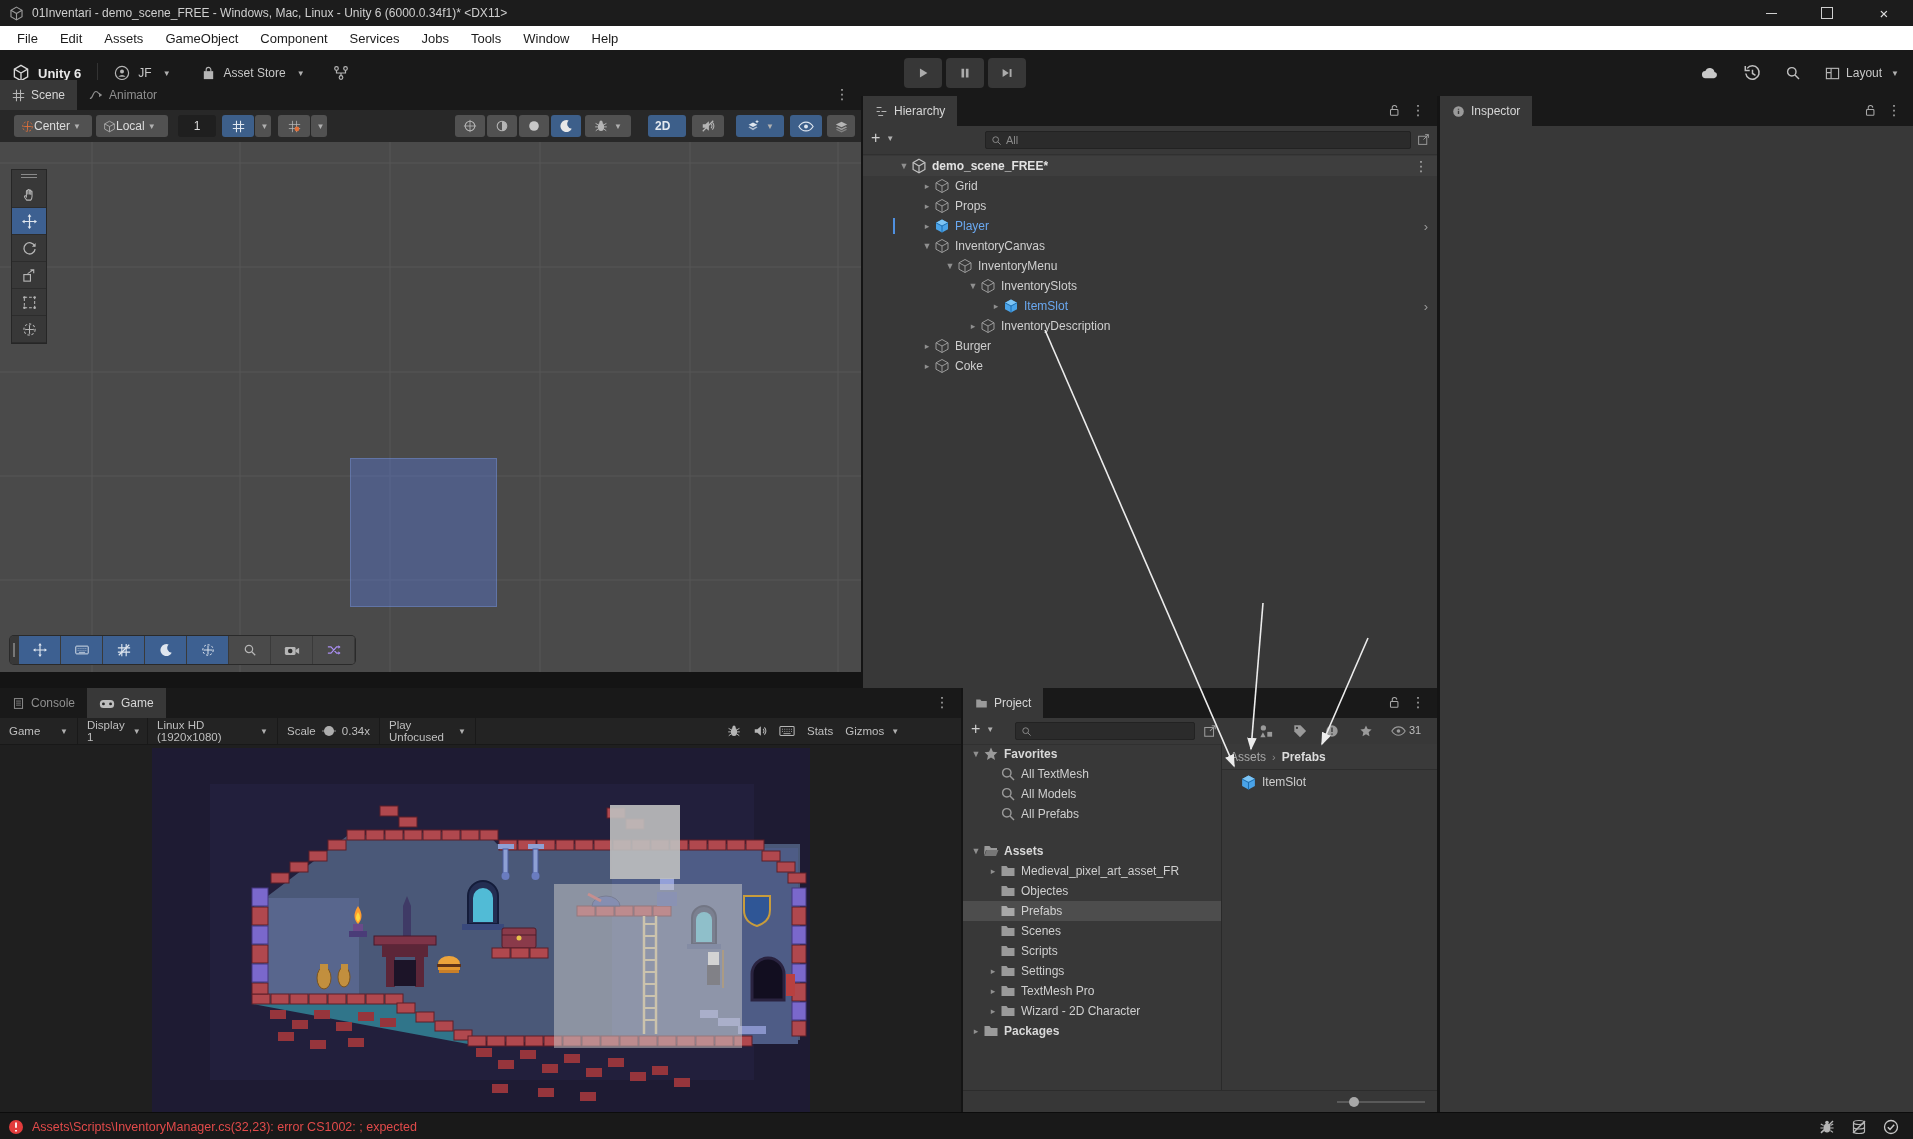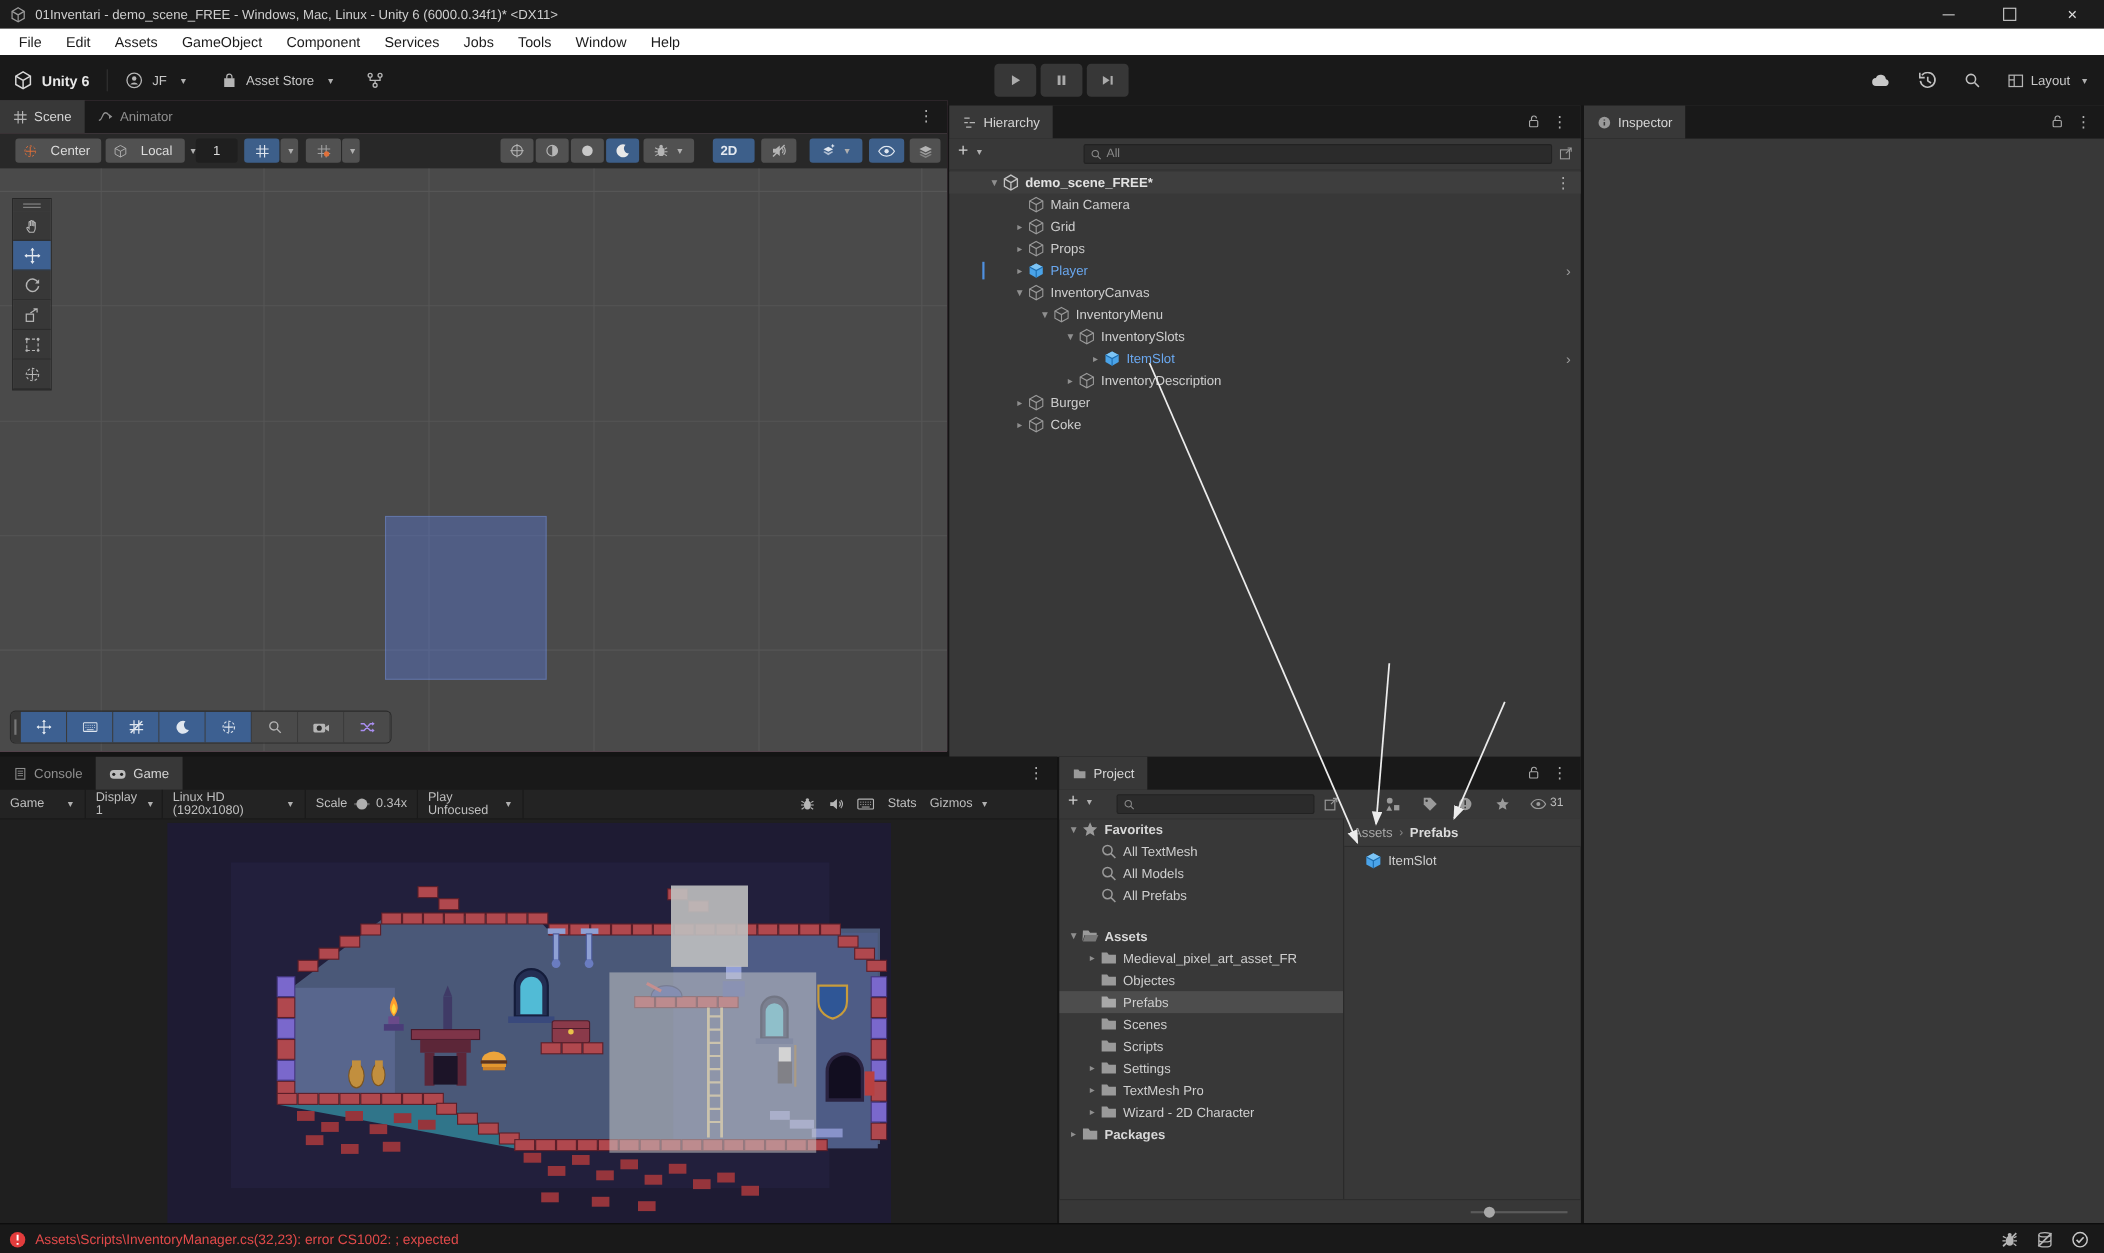--- a/index.html
+++ b/index.html
@@ -7,21 +7,21 @@
   .abs{position:absolute}
   svg.ic{display:block;flex:none;color:#b5b5b5}
   .dd{font-size:8px;color:#b0b0b0;margin-left:3px}
   
   .tabs{position:absolute;left:0;right:0;top:0;height:30px;background:#191919;display:flex;align-items:stretch}
   .tab{display:flex;align-items:center;gap:6px;padding:0 12px;font-size:12px;color:#8f8f8f}
   .tab.on{background:#383838;color:#d6d6d6}
   .hdr-ico{position:absolute;top:7px;display:flex;gap:10px;align-items:center}
   .kebab{color:#b0b0b0;font-size:14px;line-height:1}
   
-  .chip{position:absolute;top:5px;height:22px;background:#515151;border-radius:3px;display:flex;align-items:center;gap:12px;padding:0 7px;font-size:12px;color:#dcdcdc;box-sizing:border-box}
+  .chip{position:absolute;top:5px;height:22px;background:#515151;border-radius:3px;display:flex;align-items:center;gap:0;padding:0 7px;font-size:12px;color:#dcdcdc;box-sizing:border-box}
   .chip.dark{background:#1f1f1f;justify-content:center}
   .chip.blue{background:#3d5f8a}
   
   .hrow{height:20px;display:flex;align-items:center;font-size:12px;color:#cfcfcf;position:relative}
   .arr{width:14px;text-align:center;font-size:9px;color:#8f8f8f;flex:none}
   .ric{width:16px;height:16px;margin-right:5px;flex:none}
   .blue{color:#6aa8f0}
   .bold{font-weight:bold;color:#d8d8d8}
   .chev{position:absolute;right:9px;color:#9a9a9a;font-size:13px}
   .lbl{white-space:nowrap;overflow:hidden}
@@ -328,21 +328,21 @@
       <div style="display:flex;align-items:center;gap:6px">
         <svg class="ic" style="width:15px;height:15px">
             <use href="#i-layout"></use>
           </svg>
         <span style="font-size:12px;color:#c8c8c8">Layout</span>
         <span class="dd">▼</span>
       </div>
     </div>
   </div>
 
-  <div class="abs" style="left:0;top:91px;width:861px;height:592px;background:#f9a8d4">
+  <div class="abs" style="left:0;top:80px;width:861px;height:592px;background:#0c4a6e">
     <div class="tabs">
       <div class="tab on">
         <svg class="ic" style="width:13px;height:13px">
             <use href="#i-grid"></use>
           </svg>
         <span>Scene</span>
       </div>
       <div class="tab">
         <svg class="ic" style="width:14px;height:14px;color:#8f8f8f">
             <use href="#i-anim"></use>
@@ -581,27 +581,20 @@
     </div>
     <div class="abs" style="left:0;top:60px;width:574px">
       <div class="hrow" style="padding-left:34px;background:#3e3e3e">
         <span class="arr">▼</span>
         <svg class="ic ric" style="color:#c2c2c2">
             <use href="#i-unity"></use>
           </svg>
         <span class="lbl" style="font-weight:bold;color:#e2e2e2">demo_scene_FREE*</span>
         <span class="kebab" style="position:absolute;right:9px">⋮</span>
       </div>
-      <div class="hrow" style="padding-left:57px">
-          <span class="arr"></span>
-          <svg class="ic ric" style="color:#9a9a9a">
-            <use href="#i-cube"></use>
-          </svg>
-          <span class="lbl">Main Camera</span>
-        </div>
       <div class="hrow" style="padding-left:57px">
           <span class="arr">▸</span>
           <svg class="ic ric" style="color:#9a9a9a">
             <use href="#i-cube"></use>
           </svg>
           <span class="lbl">Grid</span>
         </div>
       <div class="hrow" style="padding-left:57px">
           <span class="arr">▸</span>
           <svg class="ic ric" style="color:#9a9a9a">

